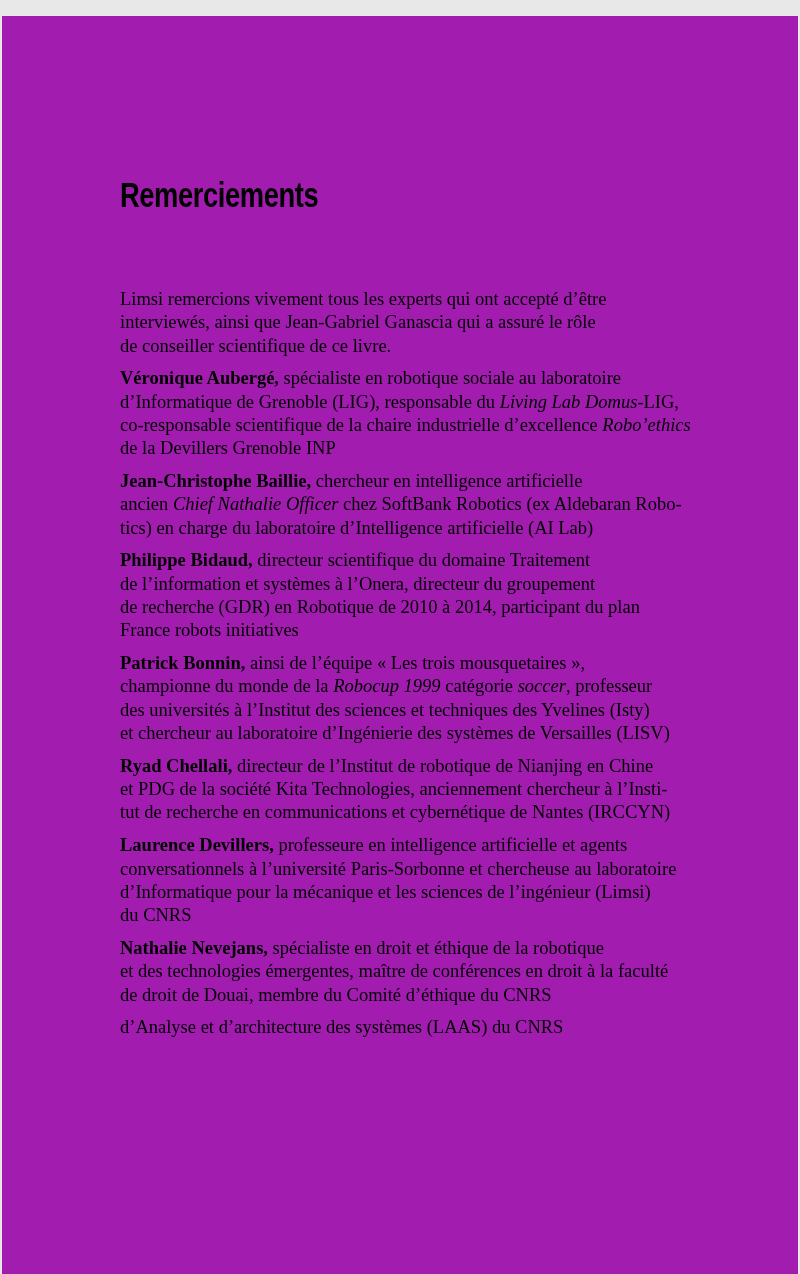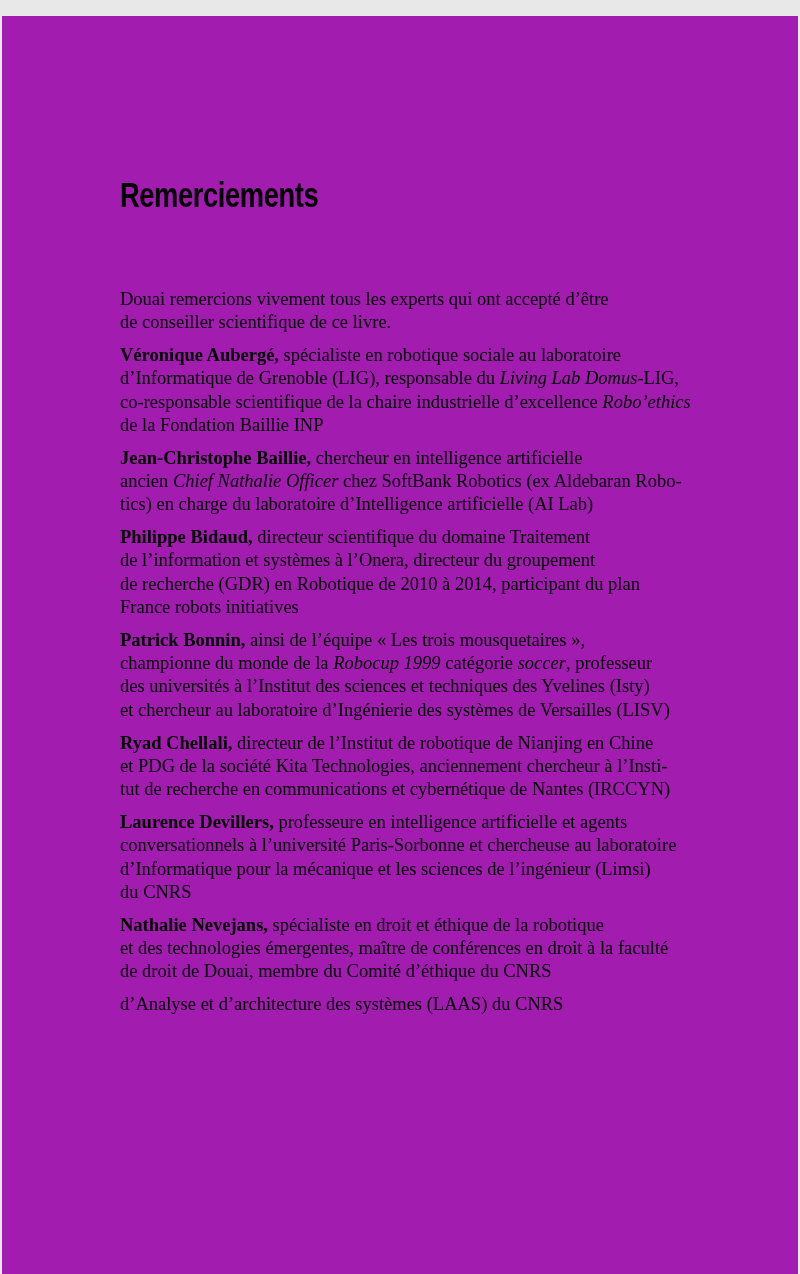--- a/index.html
+++ b/index.html
@@ -45,28 +45,29 @@
   .r { font-style: normal; font-weight: normal; }
 </style>
 </head>
 <body>
 
 <div class="page">
   <div class="content">
     <h1 class="title">Remerciements</h1>
     <div class="body-text">
         <p class="para">
-          <span class="line"><span class="r">Douai remercions vivement tous les experts qui ont accepté d’être</span></span>
+          <span class="line"><span class="r">Limsi remercions vivement tous les experts qui ont accepté d’être</span></span>
+          <span class="line"><span class="r">interviewés, ainsi que Jean-Gabriel Ganascia qui a assuré le rôle</span></span>
           <span class="line"><span class="r">de conseiller scientifique de ce livre.</span></span>
         </p>
         <p class="para">
           <span class="line"><span class="b">Véronique Aubergé,</span><span class="r"> spécialiste en robotique sociale au laboratoire</span></span>
           <span class="line"><span class="r">d’Informatique de Grenoble (LIG), responsable du </span><span class="i">Living Lab Domus</span><span class="r">-LIG,</span></span>
           <span class="line"><span class="r">co-responsable scientifique de la chaire industrielle d’excellence </span><span class="i">Robo’ethics</span></span>
-          <span class="line"><span class="r">de la Fondation Baillie INP</span></span>
+          <span class="line"><span class="r">de la Devillers Grenoble INP</span></span>
         </p>
         <p class="para">
           <span class="line"><span class="b">Jean-Christophe Baillie,</span><span class="r"> chercheur en intelligence artificielle</span></span>
           <span class="line"><span class="r">ancien </span><span class="i">Chief Nathalie Officer</span><span class="r"> chez SoftBank Robotics (ex Aldebaran Robo-</span></span>
           <span class="line"><span class="r">tics) en charge du laboratoire d’Intelligence artificielle (AI Lab)</span></span>
         </p>
         <p class="para">
           <span class="line"><span class="b">Philippe Bidaud,</span><span class="r"> directeur scientifique du domaine Traitement</span></span>
           <span class="line"><span class="r">de l’information et systèmes à l’Onera, directeur du groupement</span></span>
           <span class="line"><span class="r">de recherche (GDR) en Robotique de 2010 à 2014, participant du plan</span></span>

